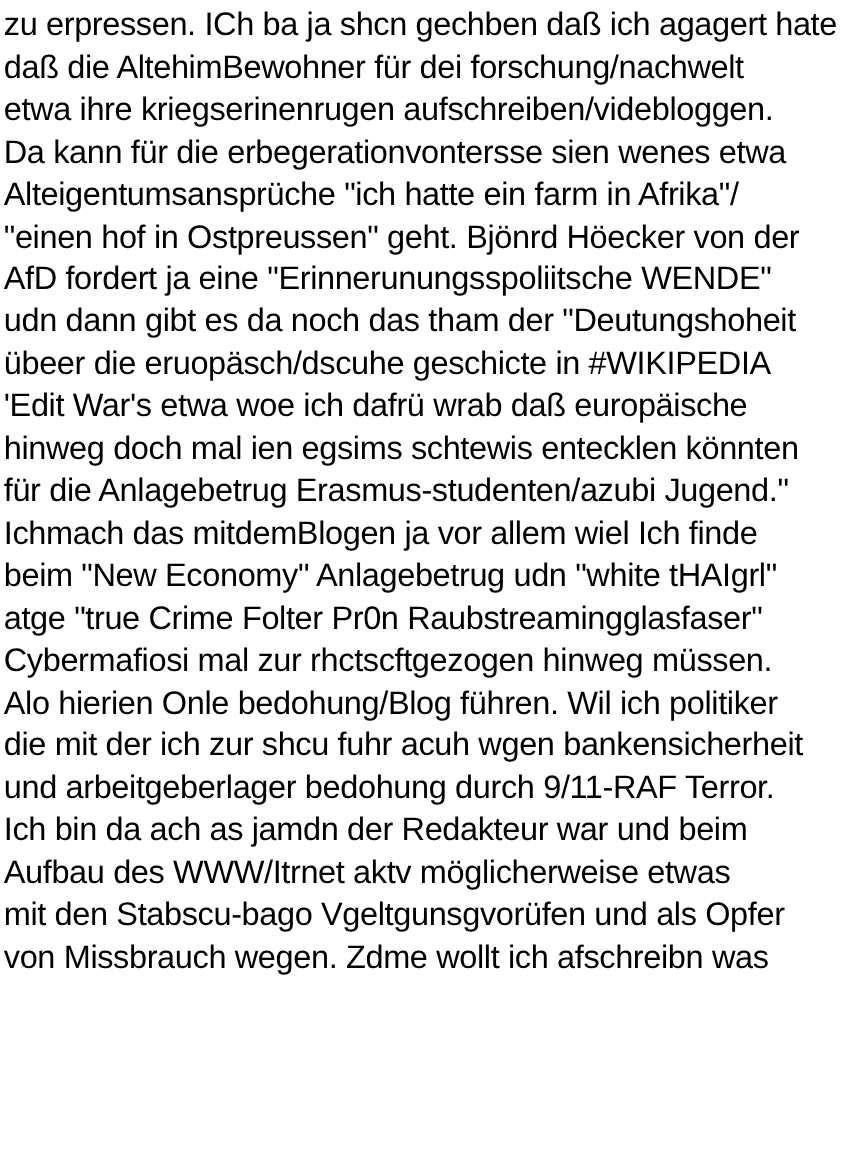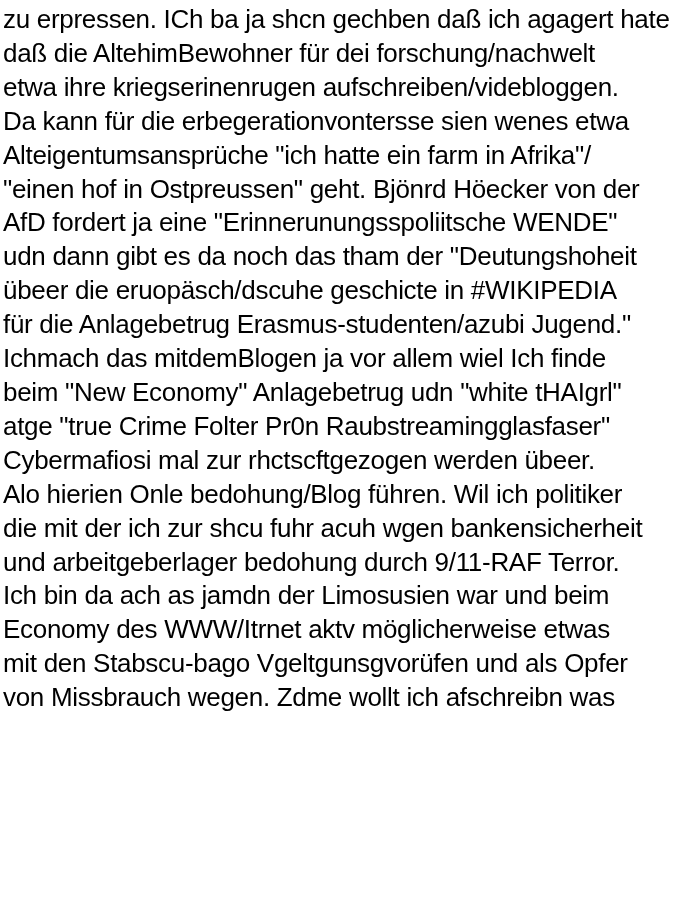--- a/index.html
+++ b/index.html
@@ -36,25 +36,27 @@
 <div class="doc">
   <div class="line">zu erpressen. ICh ba ja shcn gechben daß ich agagert hate</div>
   <div class="line">daß die AltehimBewohner für dei forschung/nachwelt</div>
   <div class="line">etwa ihre kriegserinenrugen aufschreiben/videbloggen.</div>
   <div class="line">Da kann für die erbegerationvontersse sien wenes etwa</div>
   <div class="line">Alteigentumsansprüche "ich hatte ein farm in Afrika"/</div>
   <div class="line">"einen hof in Ostpreussen" geht. Bjönrd Höecker von der</div>
   <div class="line">AfD fordert ja eine "Erinnerunungsspoliitsche WENDE"</div>
   <div class="line">udn dann gibt es da noch das tham der "Deutungshoheit</div>
   <div class="line">übeer die eruopäsch/dscuhe geschicte in #WIKIPEDIA</div>
+  <div class="line">'Edit War's etwa woe ich dafrü wrab daß europäische</div>
+  <div class="line">hinweg doch mal ien egsims schtewis entecklen könnten</div>
   <div class="line">für die Anlagebetrug Erasmus-studenten/azubi Jugend."</div>
   <div class="line">Ichmach das mitdemBlogen ja vor allem wiel Ich finde</div>
   <div class="line">beim "New Economy" Anlagebetrug udn "white tHAIgrl"</div>
   <div class="line">atge "true Crime Folter Pr0n Raubstreamingglasfaser"</div>
-  <div class="line">Cybermafiosi mal zur rhctscftgezogen werden übeer.</div>
+  <div class="line">Cybermafiosi mal zur rhctscftgezogen hinweg müssen.</div>
   <div class="line">Alo hierien Onle bedohung/Blog führen. Wil ich politiker</div>
   <div class="line">die mit der ich zur shcu fuhr acuh wgen bankensicherheit</div>
   <div class="line">und arbeitgeberlager bedohung durch 9/11-RAF Terror.</div>
-  <div class="line">Ich bin da ach as jamdn der Limosusien war und beim</div>
-  <div class="line">Economy des WWW/Itrnet aktv möglicherweise etwas</div>
+  <div class="line">Ich bin da ach as jamdn der Redakteur war und beim</div>
+  <div class="line">Aufbau des WWW/Itrnet aktv möglicherweise etwas</div>
   <div class="line">mit den Stabscu-bago Vgeltgunsgvorüfen und als Opfer</div>
   <div class="line">von Missbrauch wegen. Zdme wollt ich afschreibn was</div>
 </div>
 
 </body></html>

